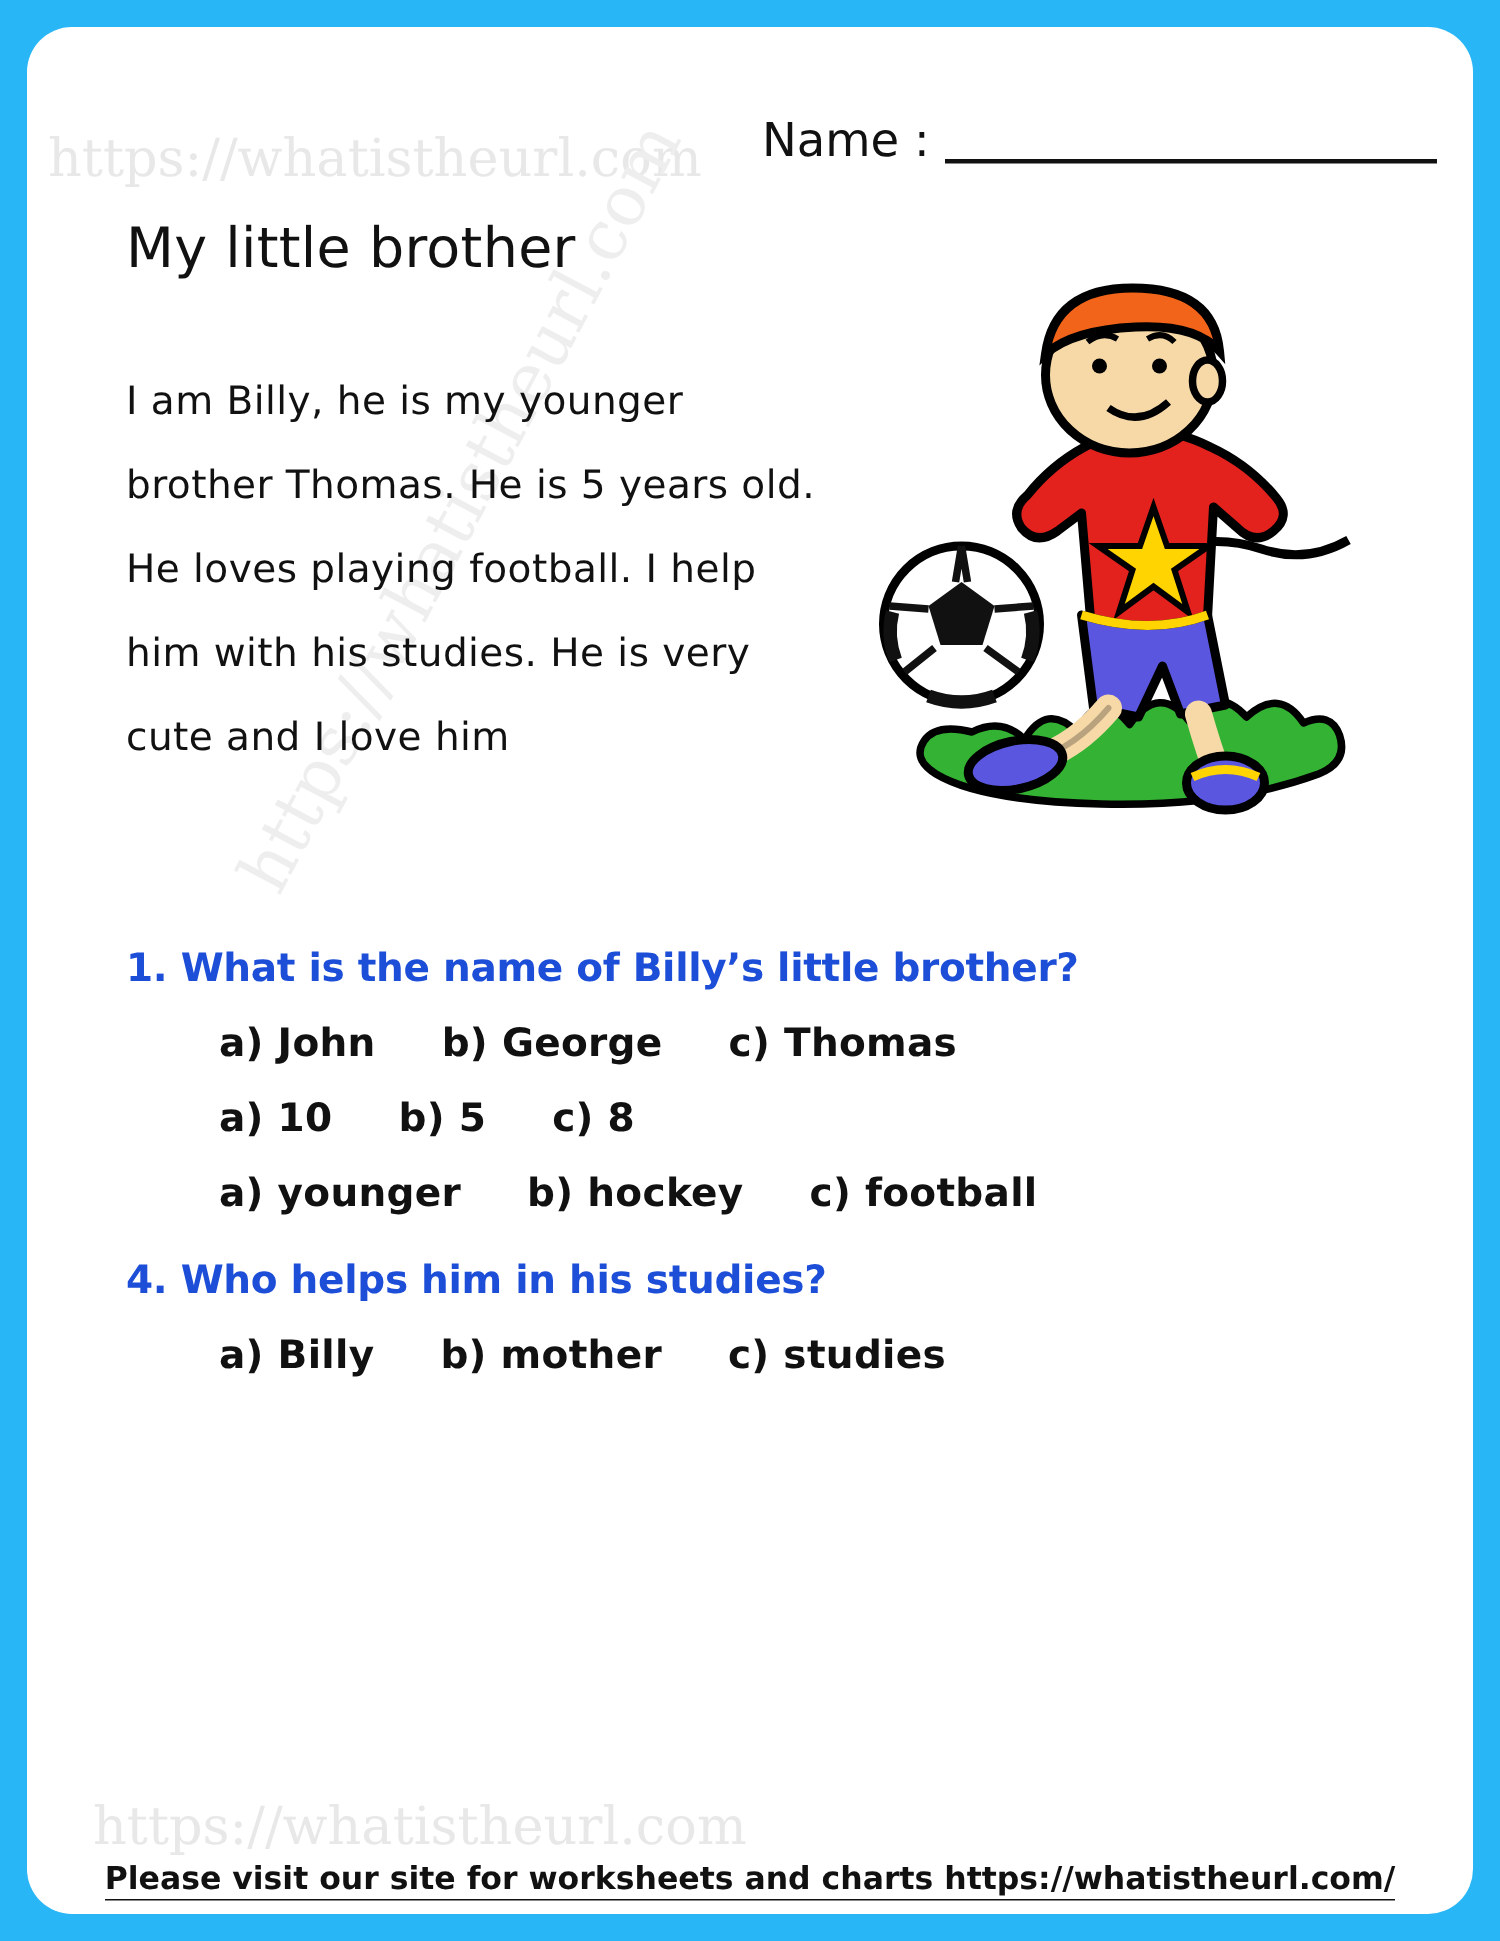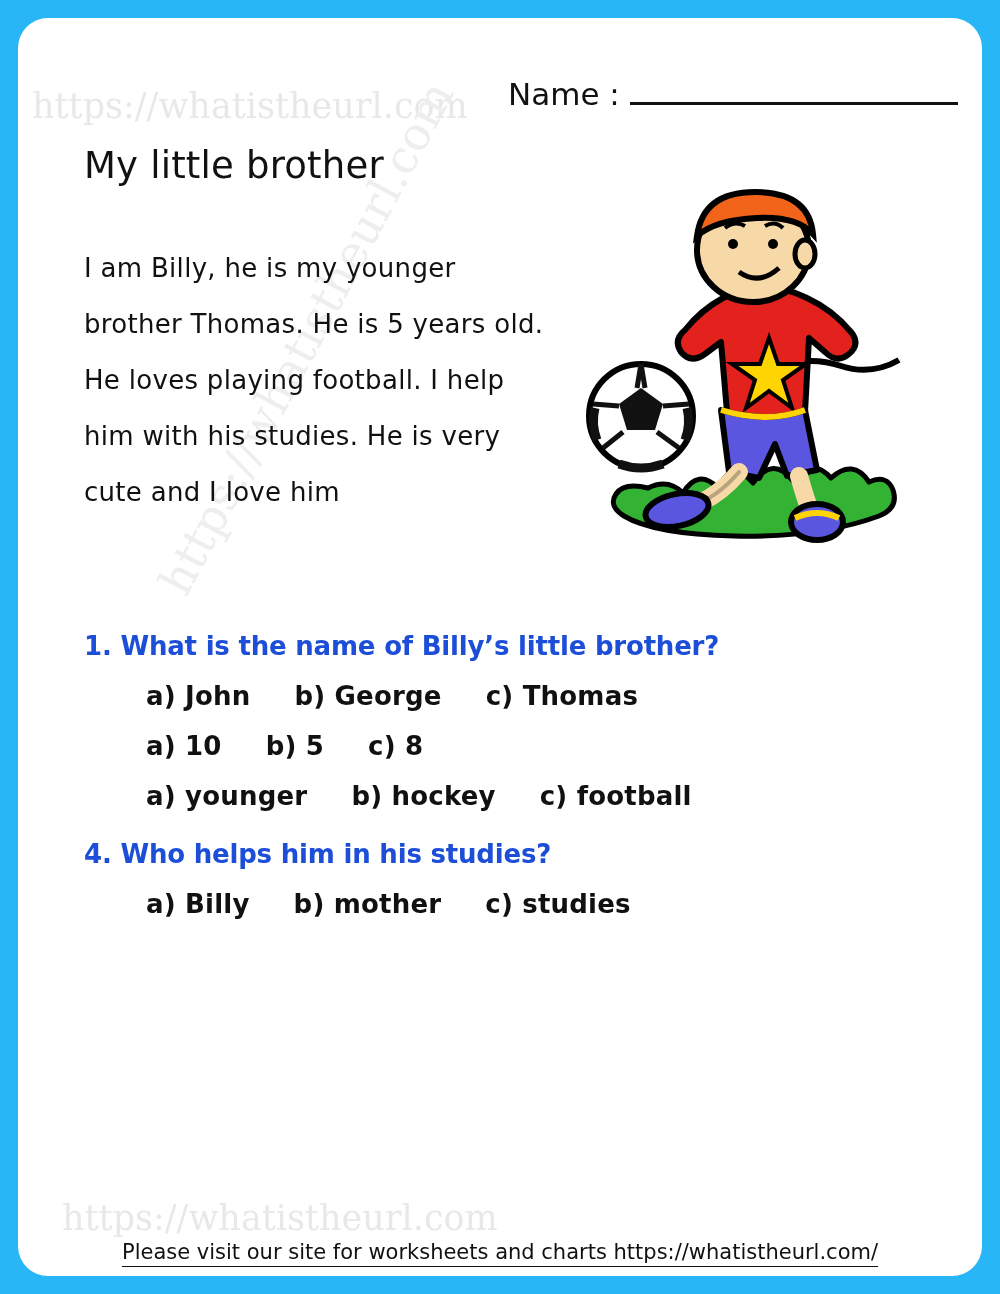--- a/index.html
+++ b/index.html
@@ -43,21 +43,21 @@
     font-size: 46px;
     color: #eeeeee;
   }
   
   .name-row {
     position: absolute;
     left: 490px;
     top: 58px;
     width: 450px;
     display: flex;
-    align-items: flex-start;
+    align-items: center;
   }
   .name-label {
     font-family: "DejaVu Sans", sans-serif;
     font-size: 31px;
     color: #111;
     white-space: nowrap;
   }
   .name-line {
     flex: 1;
     margin-left: 10px;
@@ -130,20 +130,21 @@
     left: 0;
     top: 1222px;
     width: 964px;
     text-align: center;
     font-size: 21px;
     color: #111;
   }
   .footer span {
     border-bottom: 1.5px solid #111;
     padding-bottom: 2px;
+    font-weight: bold;
   }
 </style>
 </head>
 <body>
 
 <div class="page">
 
   <div class="wm wm-top">https://whatistheurl.com</div>
   <div class="wm wm-diag">https://whatistheurl.com</div>
   <div class="wm wm-bottom">https://whatistheurl.com</div>

